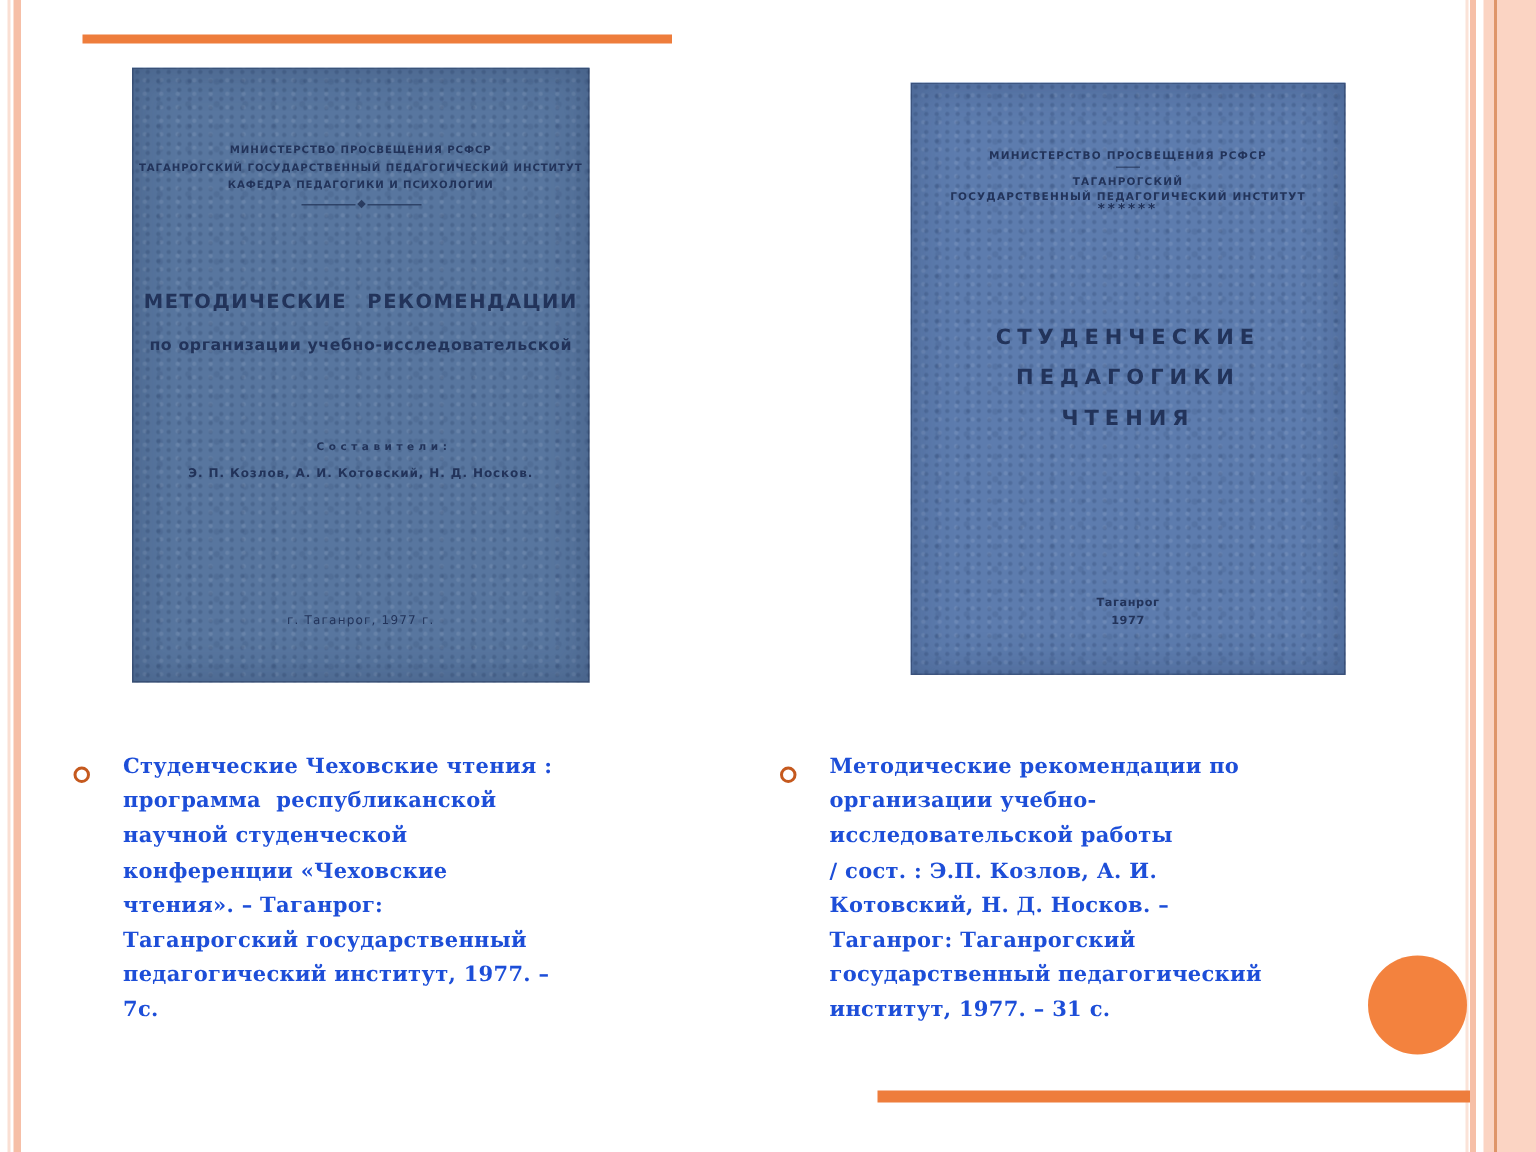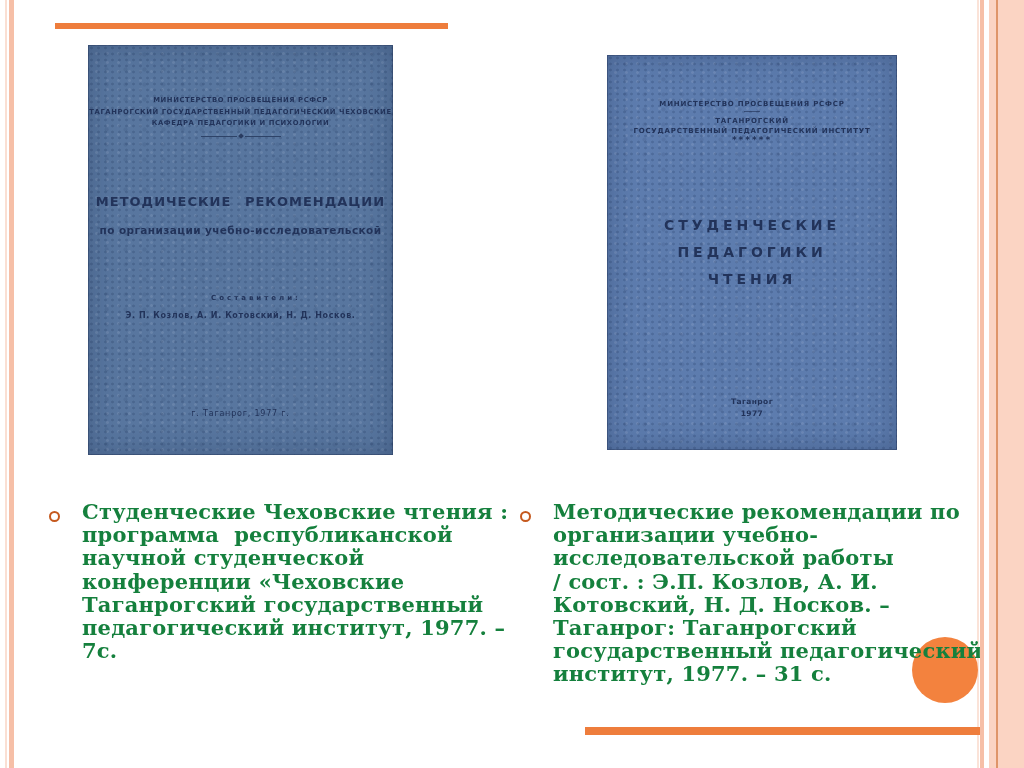--- a/index.html
+++ b/index.html
@@ -50,23 +50,23 @@
   .cr-rule{top:56px;left:137px !important;right:auto !important;width:16px;height:1px;background:rgba(25,40,75,.55);}
   .cr-h2{top:62px;font-size:7px;font-weight:bold;letter-spacing:.8px;}
   .cr-h3{top:72px;font-size:7px;font-weight:bold;letter-spacing:.8px;}
   .cr-stars{top:80px;font-size:9px;font-weight:bold;letter-spacing:2px;}
   .cr-title{top:157px;font-size:14px;font-weight:bold;letter-spacing:4px;line-height:27px;}
   .cr-title div{position:static;}
   .cr-imprint{top:341px;font-size:7.5px;font-weight:bold;line-height:12px;letter-spacing:.4px;}
   .cr-imprint div{position:static;}
   
   .citation{
-    position:absolute;z-index:2;color:#15803d;
+    position:absolute;z-index:2;color:#1d4ed8;
     font-family:"DejaVu Serif","Liberation Serif",serif;
-    font-weight:700;font-size:21px;line-height:23.2px;letter-spacing:.2px;
+    font-weight:700;font-size:14px;line-height:23.2px;letter-spacing:.2px;
   }
   .citation .cit-line{white-space:pre;}
   .citation-left{left:82px;top:500px;width:386px;}
   .citation-right{left:553px;top:500px;width:402px;}
   .bullet{position:absolute;width:7px;height:7px;border:2.2px solid #C5591E;border-radius:50%;z-index:2;background:transparent;}
   .bullet-left{left:49px;top:511px;}
   .bullet-right{left:520px;top:511px;}
 </style>
 </head>
 <body>
@@ -81,21 +81,21 @@
     <div class="right-band-line"></div>
   </div>
 
   <div class="top-bar"></div>
   <div class="bottom-bar"></div>
   <div class="accent-circle"></div>
 
   <div class="cover cover-left">
     <div class="cl-head">
       <div>МИНИСТЕРСТВО ПРОСВЕЩЕНИЯ РСФСР</div>
-      <div>ТАГАНРОГСКИЙ ГОСУДАРСТВЕННЫЙ ПЕДАГОГИЧЕСКИЙ ЧЕХОВСКИЕ</div>
+      <div>ТАГАНРОГСКИЙ ГОСУДАРСТВЕННЫЙ ПЕДАГОГИЧЕСКИЙ ИНСТИТУТ</div>
       <div>КАФЕДРА ПЕДАГОГИКИ И ПСИХОЛОГИИ</div>
     </div>
     <div class="cl-divider">
       <span class="dl"></span>
       <span class="diamond"></span>
       <span class="dl"></span>
     </div>
     <div class="cl-title">МЕТОДИЧЕСКИЕ РЕКОМЕНДАЦИИ</div>
     <div class="cl-sub">
       <div>по организации учебно-исследовательской</div>
@@ -121,20 +121,21 @@
       <div>1977</div>
     </div>
   </div>
 
   <span class="bullet bullet-left"></span>
   <div class="citation citation-left">
     <div class="cit-line">Студенческие Чеховские чтения :</div>
     <div class="cit-line">программа  республиканской</div>
     <div class="cit-line">научной студенческой</div>
     <div class="cit-line">конференции «Чеховские</div>
+    <div class="cit-line">чтения». – Таганрог:</div>
     <div class="cit-line">Таганрогский государственный</div>
     <div class="cit-line">педагогический институт, 1977. –</div>
     <div class="cit-line">7с.</div>
   </div>
 
   <span class="bullet bullet-right"></span>
   <div class="citation citation-right">
     <div class="cit-line">Методические рекомендации по</div>
     <div class="cit-line">организации учебно-</div>
     <div class="cit-line">исследовательской работы</div>

